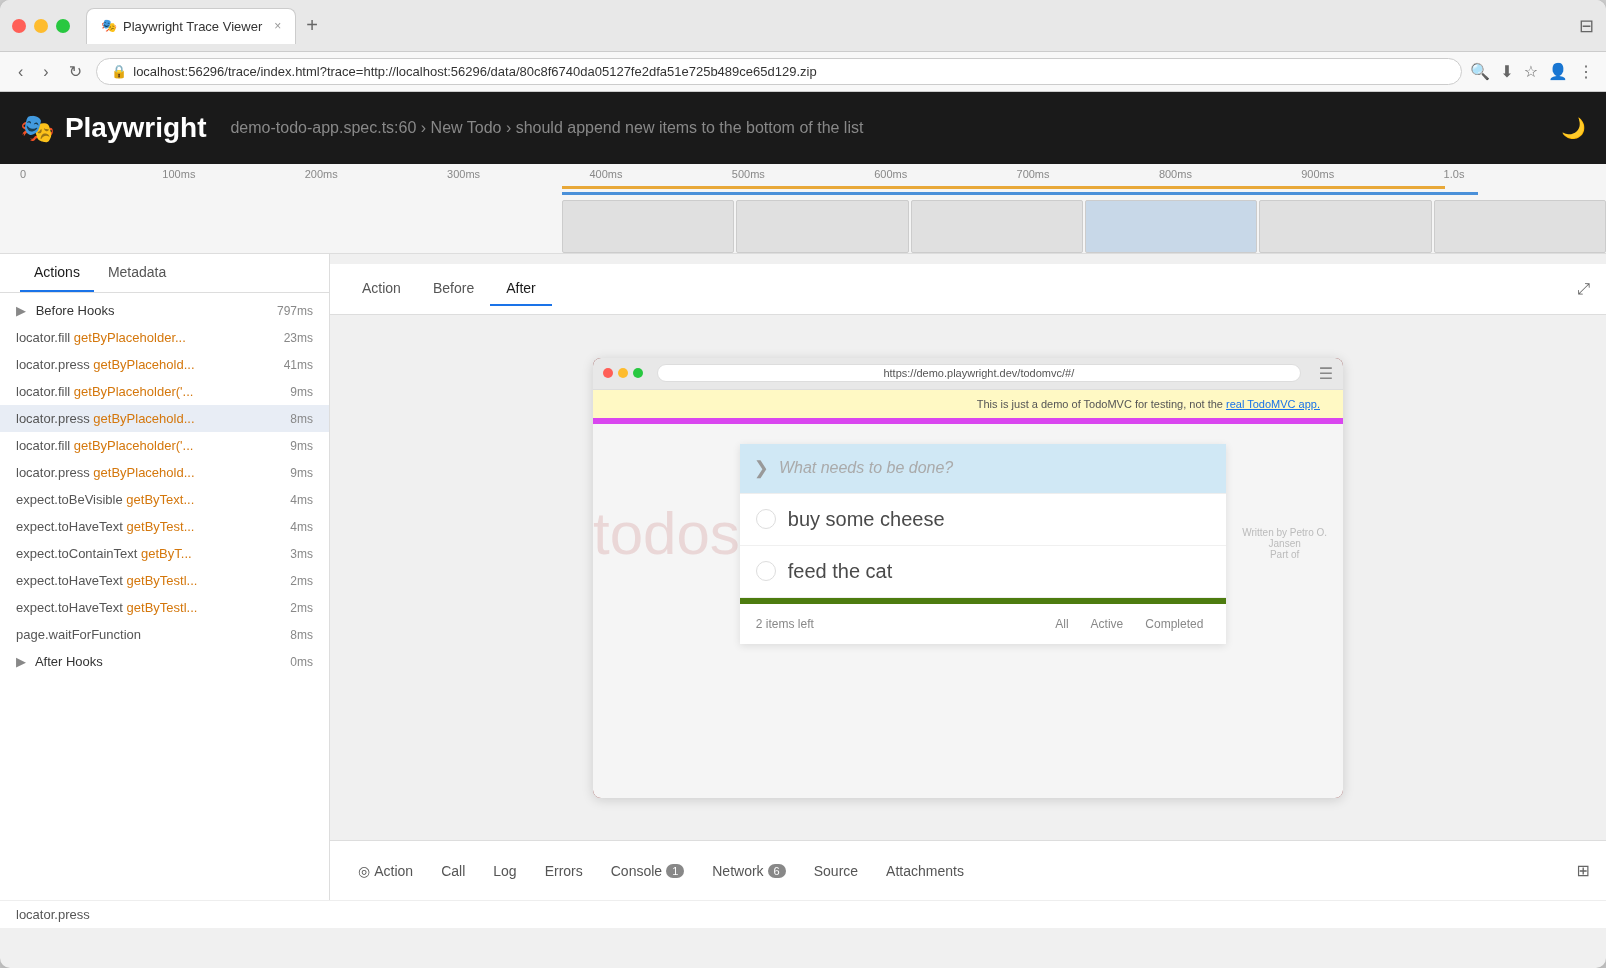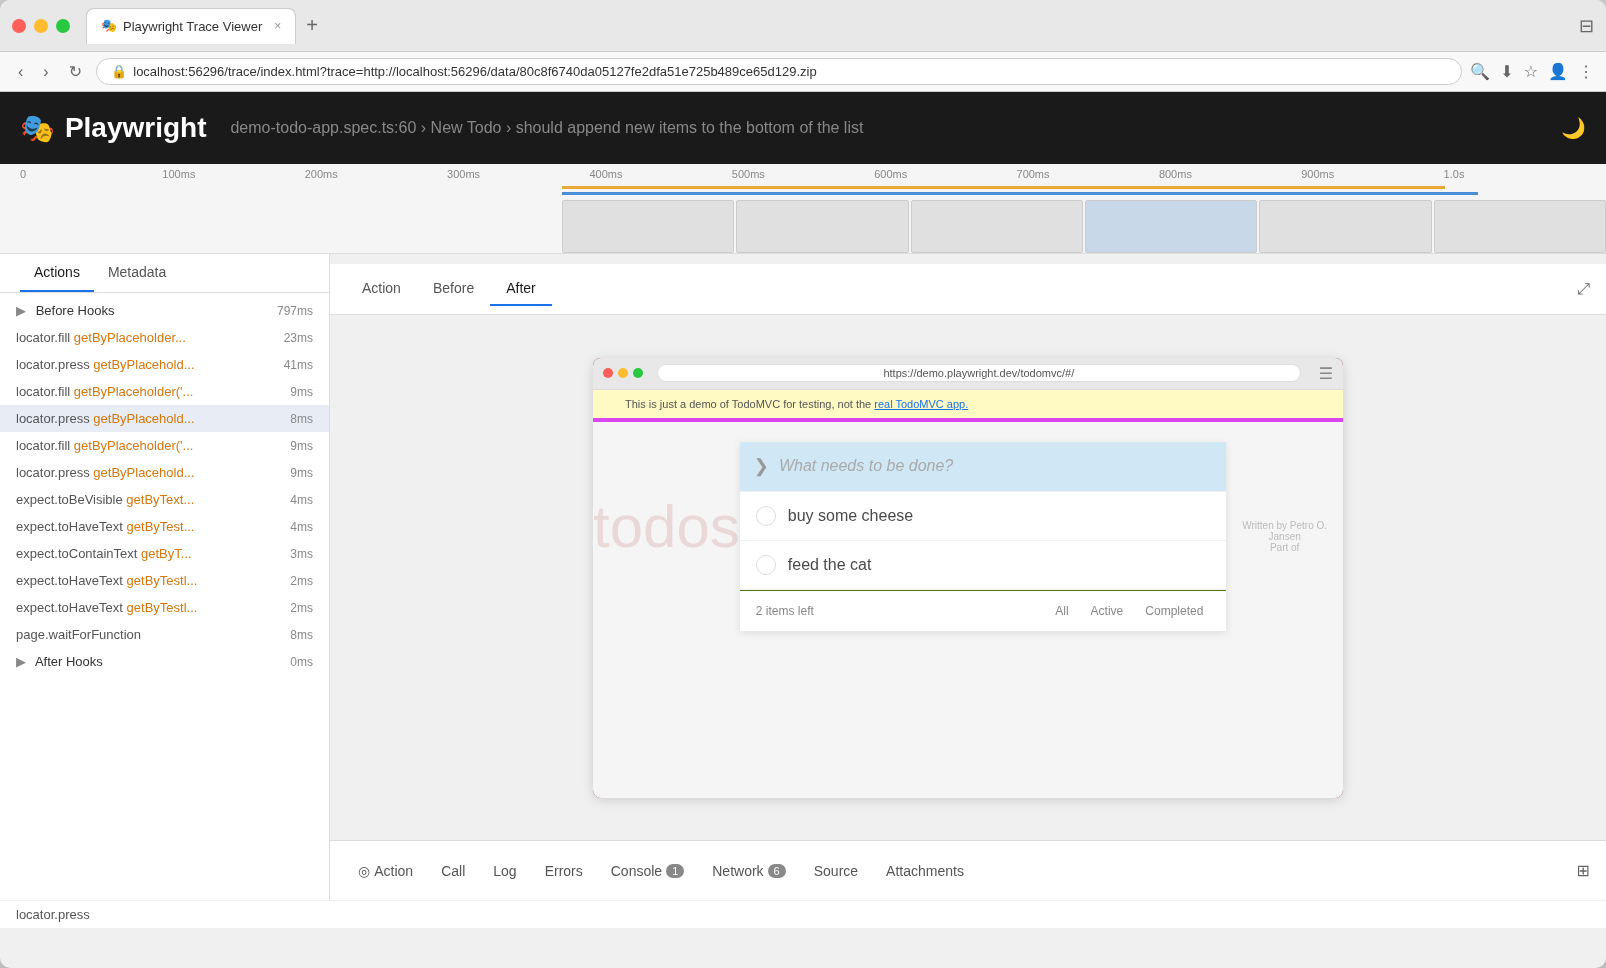--- a/index.html
+++ b/index.html
@@ -81,32 +81,32 @@
     .mini-title-bar { background: #e8e8e8; height: 32px; display: flex; align-items: center; padding: 0 10px; gap: 6px; border-bottom: 1px solid #ddd; }
     .mini-traffic { display: flex; gap: 5px; }
     .mini-dot { width: 10px; height: 10px; border-radius: 50%; }
     .mini-dot.r { background: #ff5f57; }
     .mini-dot.y { background: #febc2e; }
     .mini-dot.g { background: #28c840; }
     .mini-url { flex: 1; background: white; border-radius: 10px; padding: 2px 10px; font-size: 11px; color: #555; text-align: center; border: 1px solid #ddd; margin: 0 8px; }
     .mini-menu { color: #888; font-size: 16px; margin-left: 4px; }
     
     .mini-content { height: calc(100% - 32px); background: #f5f5f5; display: flex; flex-direction: column; align-items: center; }
-    .notice-banner { background: #fff9c4; border-bottom: 4px solid #d946ef; width: 100%; padding: 8px 32px; font-size: 11px; color: #555; text-align: left; }
+    .notice-banner { background: #fff9c4; border-bottom: 6px solid #d946ef; width: 100%; padding: 8px 23px; font-size: 11px; color: #555; text-align: right; }
     .notice-banner a { color: #1a73e8; text-decoration: underline; }
     
     .todo-app { display: flex; align-items: center; width: 100%; padding: 20px 0 0; }
     .todo-title { font-size: 60px; color: rgba(175,47,47,0.15); font-weight: 200; margin-bottom: 20px; font-family: 'Helvetica Neue', sans-serif; }
     .todo-main { background: white; width: 500px; box-shadow: 0 2px 8px rgba(0,0,0,0.1); }
     .todo-input-row { display: flex; align-items: center; padding: 0 14px; border-bottom: 1px solid #eee; background: #d0e8f5; height: 50px; }
     .todo-chevron { color: #999; margin-right: 10px; font-size: 18px; }
     .todo-input-placeholder { color: #aaa; font-size: 16px; font-style: italic; }
-    .todo-item { padding: 14px 16px; border-bottom: 1px solid #f0f0f0; font-size: 16px; color: #4a4a4a; display: flex; align-items: center; }
+    .todo-item { padding: 14px 16px; border-bottom: 1px solid #f0f0f0; font-size: 20px; color: #4a4a4a; display: flex; align-items: center; }
     .todo-item-circle { width: 20px; height: 20px; border-radius: 50%; border: 1px solid #ddd; margin-right: 12px; flex-shrink: 0; }
-    .todo-footer { display: flex; align-items: center; padding: 10px 16px; font-size: 12px; color: #888; border-top: 1px solid #4d7c0f; background: white; }
+    .todo-footer { display: flex; align-items: center; padding: 10px 16px; font-size: 12px; color: #888; border-top: 6px solid #4d7c0f; background: white; }
     .todo-footer-count { flex: 1; }
     .todo-footer-filters { display: flex; gap: 8px; }
     .todo-filter { padding: 2px 6px; border-radius: 3px; border: 1px solid transparent; cursor: pointer; font-size: 12px; }
     .todo-attribution { font-size: 10px; color: #bbb; text-align: center; padding: 16px 0; }
 
     
     .bottom-panel { height: 60px; background: white; border-top: 1px solid #ddd; display: flex; align-items: center; padding: 0 16px; gap: 4px; }
     .bottom-tab { display: flex; align-items: center; gap: 4px; padding: 8px 12px; font-size: 14px; color: #555; cursor: pointer; border-radius: 4px; }
     .badge { background: #888; color: white; border-radius: 10px; padding: 1px 6px; font-size: 11px; min-width: 18px; text-align: center; }
     .split-icon { margin-left: auto; color: #666; cursor: pointer; }

